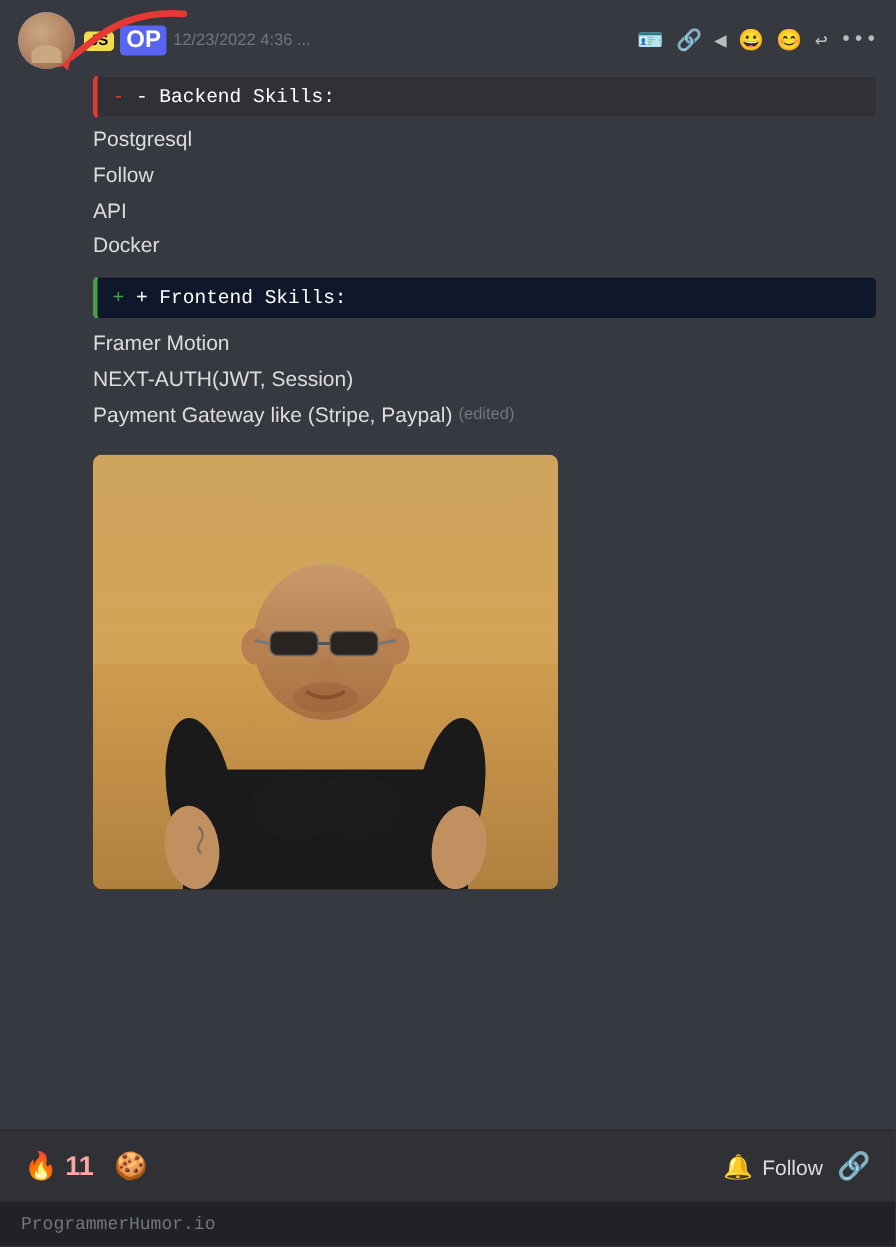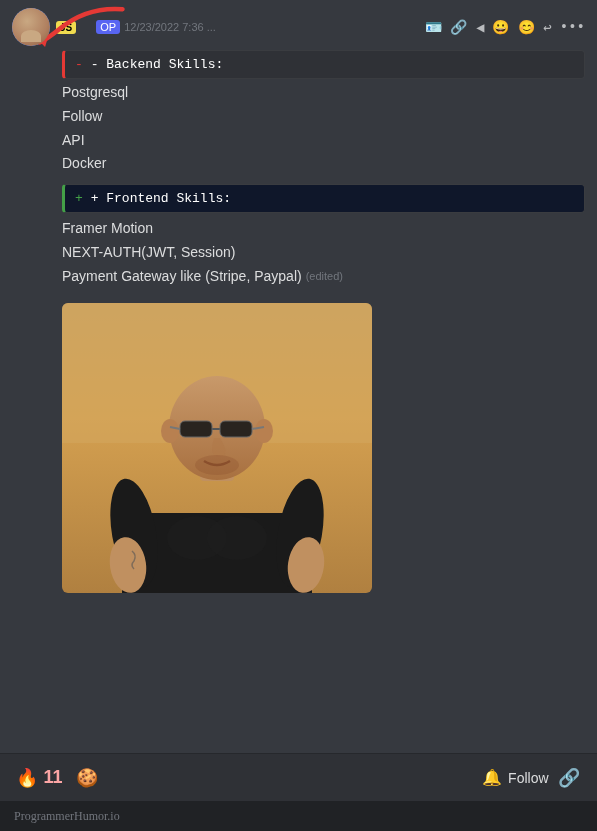--- a/index.html
+++ b/index.html
@@ -75,26 +75,25 @@
       font-size: 10px;
       font-weight: bold;
       padding: 1px 4px;
       border-radius: 3px;
       font-family: Arial, sans-serif;
     }
 
     .badge-op {
       background: #5865f2;
       color: #fff;
-      font-size: 11px;
-      font-weight: normal;
+      font-size: 16px;
+      font-weight: bold;
       padding: 1px 4px;
       border-radius: 3px;
       font-family: Arial, sans-serif;
-      margin-left: 16px;
     }
 
     .timestamp {
       color: #72767d;
       font-size: 11px;
       font-family: Arial, sans-serif;
     }
 
     .header-icons {
       display: flex;
@@ -258,21 +257,21 @@
       height: 30px;
       background: #202225;
       display: flex;
       align-items: center;
       padding: 0 14px;
     }
 
     .footer-text {
       color: #72767d;
       font-size: 12px;
-      font-family: Liberation Serif, serif;
+      font-family: Liberation Mono, monospace;
     }
 
     
     .person-svg-container {
       width: 100%;
       height: 100%;
       position: relative;
     }
   </style>
 </head>
@@ -285,21 +284,21 @@
     <polygon points="2,38 14,50 18,36" fill="#e53935"></polygon>
   </svg>
 
   <div class="message-header">
     <div class="avatar">
       <div class="avatar-img"></div>
     </div>
     <div class="badges-row">
       <span class="badge-js">JS</span>
       <span class="badge-op">OP</span>
-      <span class="timestamp">12/23/2022 7:36 ...</span>
+      <span class="timestamp">12/23/2022 4:36 ...</span>
     </div>
     <div class="header-icons">
       <span class="header-icon">🪪</span>
       <span class="header-icon">🔗</span>
       <span class="header-icon">◀</span>
       <span class="header-icon">😀</span>
       <span class="header-icon">😊</span>
       <span class="header-icon">↩</span>
       <span class="header-icon">•••</span>
     </div>

